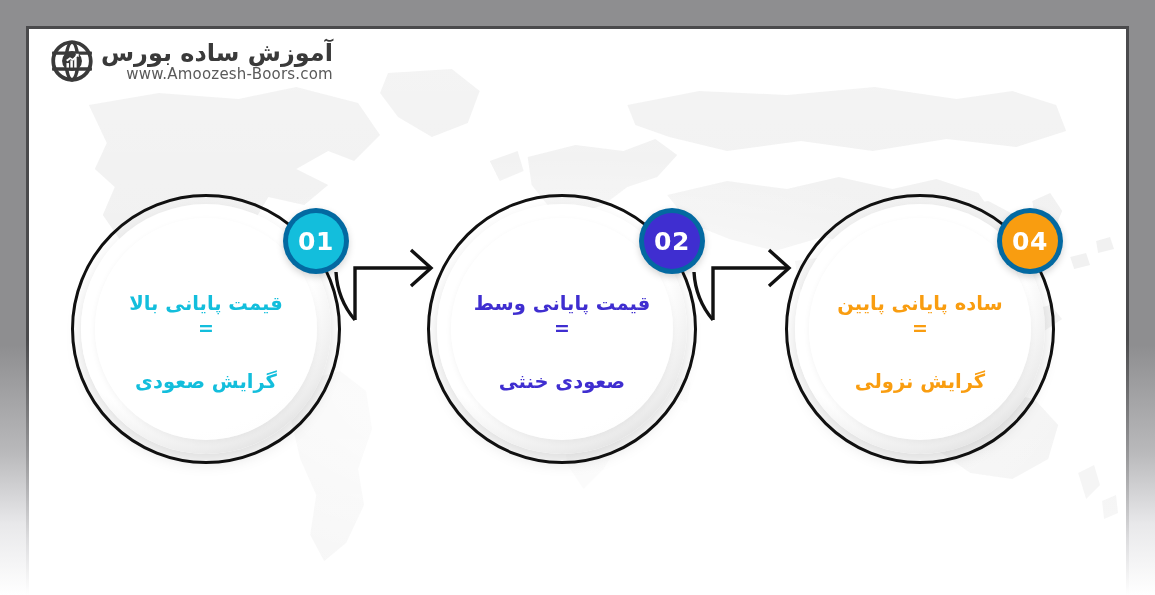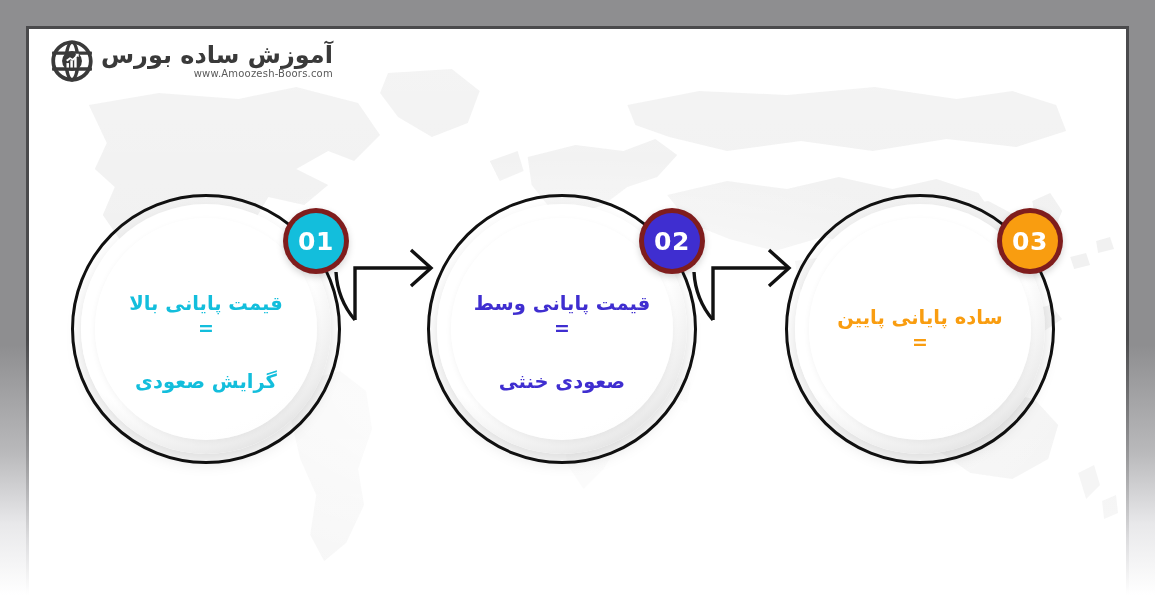--- a/index.html
+++ b/index.html
@@ -82,21 +82,21 @@
     line-height: 1;
   }
   .logo-fa {
     font-size: 24px;
     font-weight: bold;
     color: #3a3a3a;
     direction: rtl;
     letter-spacing: -.3px;
   }
   .logo-url {
-    font-size: 10px;
+    font-size: 15px;
     color: #5a5a5a;
     letter-spacing: .2px;
     margin-top: 2px;
   }
 
   
   .flow {
     position: absolute;
     left: 0;
     top: 150px;
@@ -154,21 +154,21 @@
   .label .eq { display:block; font-size: 19px; line-height: 1.15; }
 
   
   .badge {
     position: absolute;
     width: 66px;
     height: 66px;
     right: -8px;
     top: 14px;
     border-radius: 50%;
-    background: #7f1d1d;
+    background: #0369a1;
     box-shadow: 0 3px 7px rgba(0,0,0,.17);
     display: flex;
     align-items: center;
     justify-content: center;
     z-index: 4;
   }
   .badge-fill {
     width: 56px;
     height: 56px;
     border-radius: 50%;
@@ -332,22 +332,23 @@
         </div>
       </div>
 
       <div class="node n3">
         <div class="ring" style="border-color: rgb(17, 17, 17);"></div>
         <div class="bevel"></div>
         <div class="disc">
           <div class="label" style="color: rgb(249, 157, 16);">
             <span>ساده پایانی پایین</span>
             <span class="eq">=</span>
+            <span>گرایش نزولی</span>
           </div>
         </div>
         <div class="badge">
-          <div class="badge-fill" style="background: rgb(249, 157, 16);">03</div>
+          <div class="badge-fill" style="background: rgb(249, 157, 16);">04</div>
         </div>
       </div>
 
     </div>
   </div>
 </div>
 
 </body></html>

